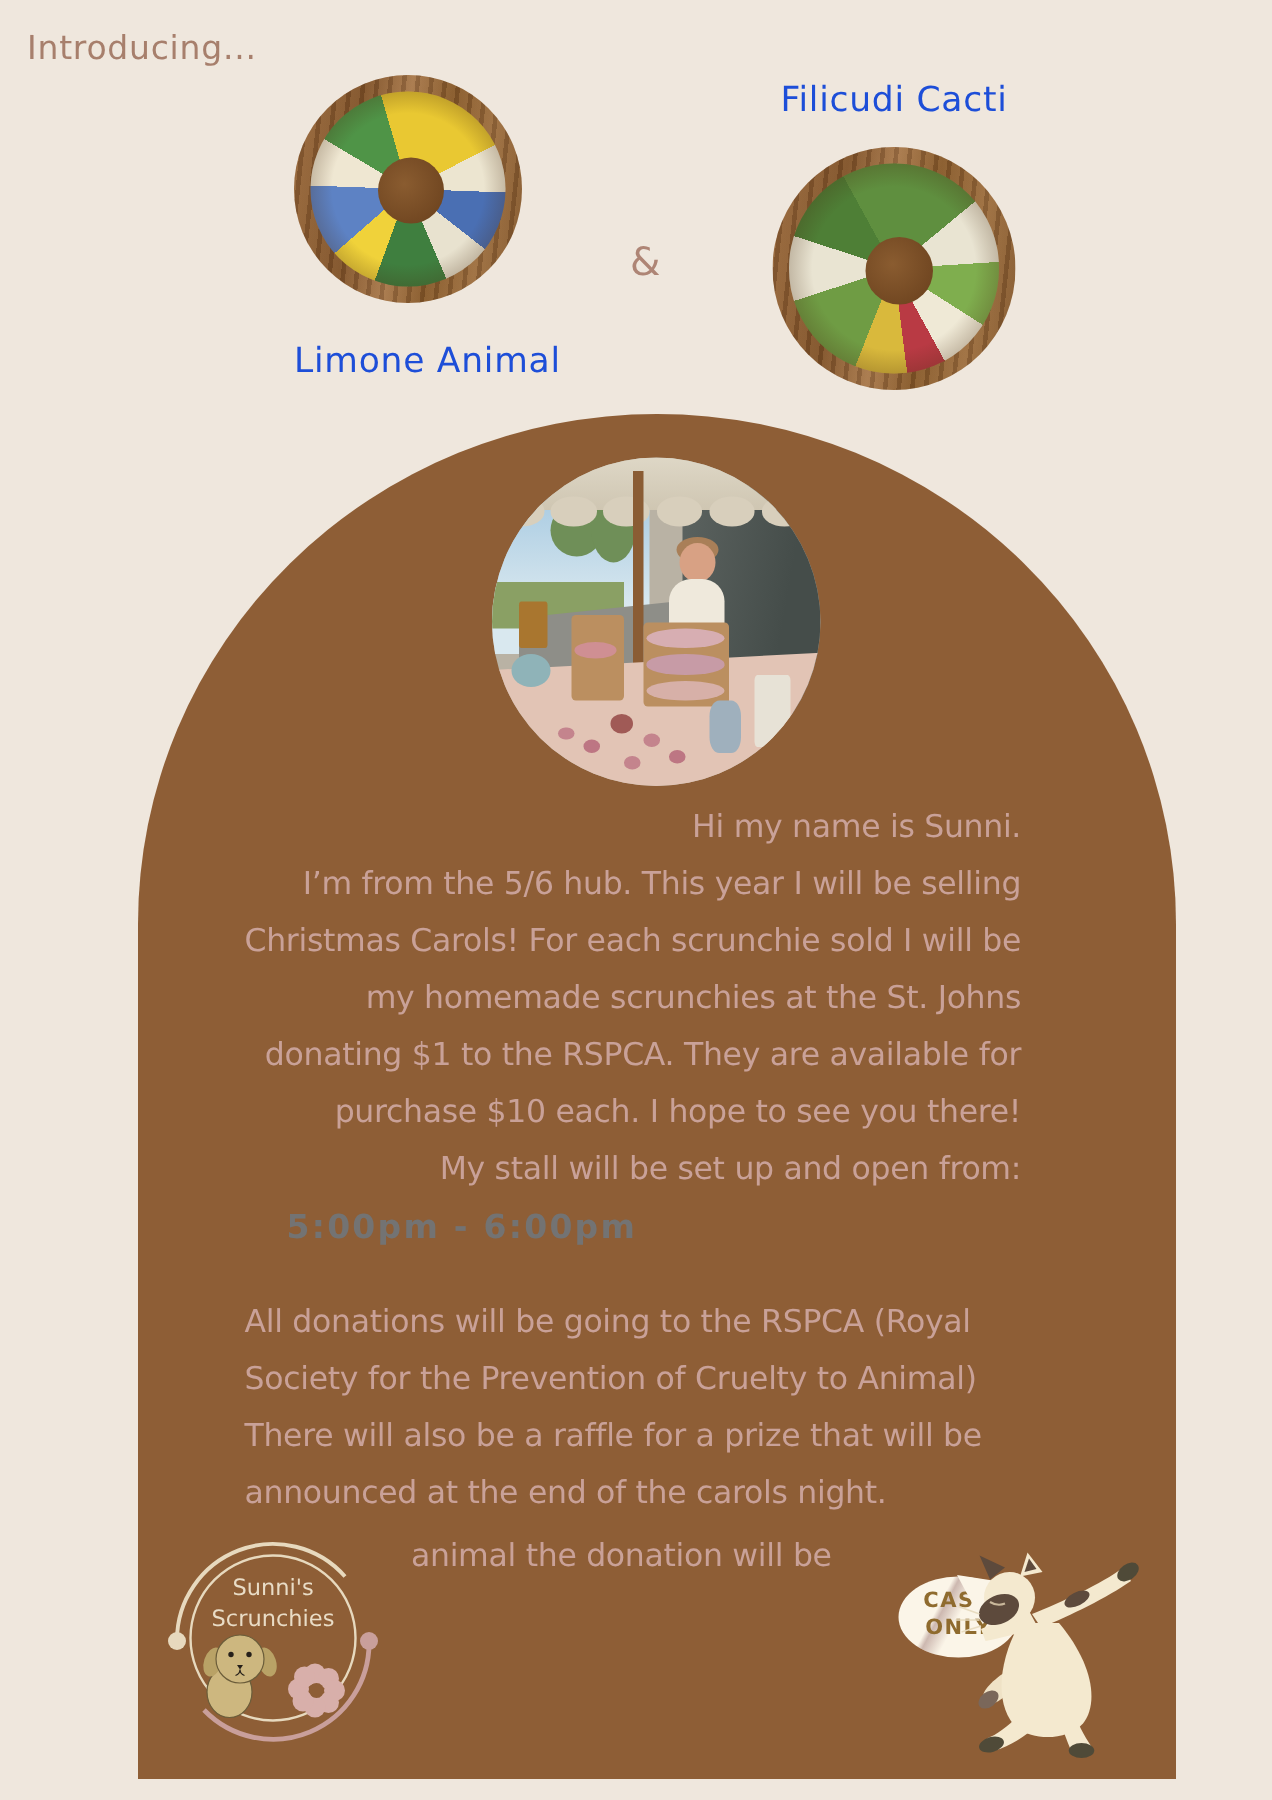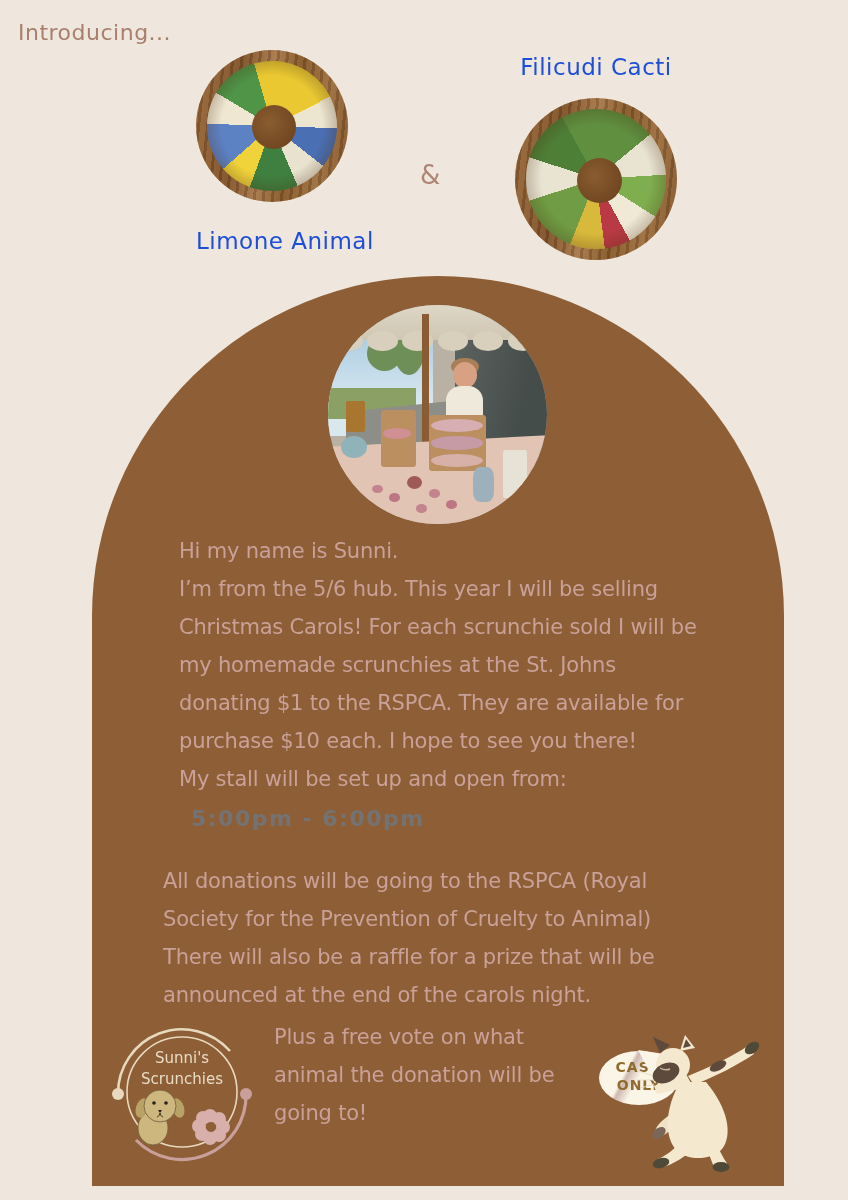--- a/index.html
+++ b/index.html
@@ -54,21 +54,21 @@
   .stall .pole{position:absolute;left:43%;top:4%;width:3%;height:60%;background:#8a5c34;}
   .stall .head{position:absolute;left:57%;top:26%;width:11%;height:12%;border-radius:50%;background:#d8a184;}
   .stall .hair{position:absolute;left:56%;top:24%;width:13%;height:8%;border-radius:50%;background:#a97f58;}
   .stall .torso{position:absolute;left:54%;top:37%;width:17%;height:17%;border-radius:40% 40% 20% 20%;background:#efe9dc;}
   .stall .table{position:absolute;left:-6%;top:62%;width:112%;height:42%;background:#e2c4b5;transform:rotate(-3deg);}
   .stall .rack{position:absolute;background:#bb8f60;border-radius:3px;}
   .stall .dot{position:absolute;border-radius:50%;}
 
   
   .copy{color:#C9A198;font-size:21px;line-height:38px;letter-spacing:-.2px;white-space:nowrap;}
-  .para1{left:179px;top:532px;}
+  .para1{left:163px;top:532px;text-align:right;}
   .time{left:191px;top:806px;font-size:22px;color:#737373;letter-spacing:1.5px;font-weight:700;}
   .para2{left:163px;top:862px;}
   .para3{left:274px;top:1018px;}
   .copy div{height:38px;}
 
   
   .logo{left:106px;top:1018px;width:152px;height:152px;}
 
   
   .bubble{left:599px;top:1003px;width:80px;height:54px;border-radius:50%;background:#FBF5E8;margin-top:48px;}
@@ -153,23 +153,21 @@
 <div class="abs time">5:00pm - 6:00pm</div>
 
 <div class="abs copy para2">
   <div>All donations will be going to the RSPCA (Royal</div>
   <div>Society for the Prevention of Cruelty to Animal)</div>
   <div>There will also be a raffle for a prize that will be</div>
   <div>announced at the end of the carols night.</div>
 </div>
 
 <div class="abs copy para3">
-  <div>Plus a free vote on what</div>
   <div>animal the donation will be</div>
-  <div>going to!</div>
 </div>
 
 <svg class="abs logo" viewBox="0 0 152 152">
   <circle cx="76" cy="74" r="55" fill="none" stroke="#E7D9BE" stroke-width="1.6"></circle>
   <path d="M 12,76 A 64,64 0 0 1 124,33" fill="none" stroke="#E7D9BE" stroke-width="2.6"></path>
   <circle cx="12" cy="76" r="6" fill="#E7D9BE"></circle>
   <path d="M 140,76 A 64,64 0 0 1 30,122" fill="none" stroke="#C99F9B" stroke-width="3.2"></path>
   <circle cx="140" cy="76" r="6" fill="#C99F9B"></circle>
   <text x="76" y="45" text-anchor="middle" font-size="15" fill="#E9DCC6">Sunni's</text>
   <text x="76" y="66" text-anchor="middle" font-size="15" fill="#E9DCC6">Scrunchies</text>

